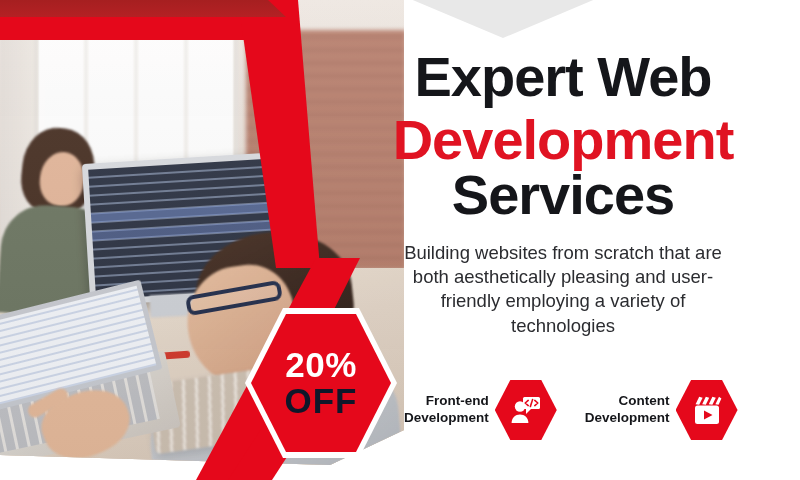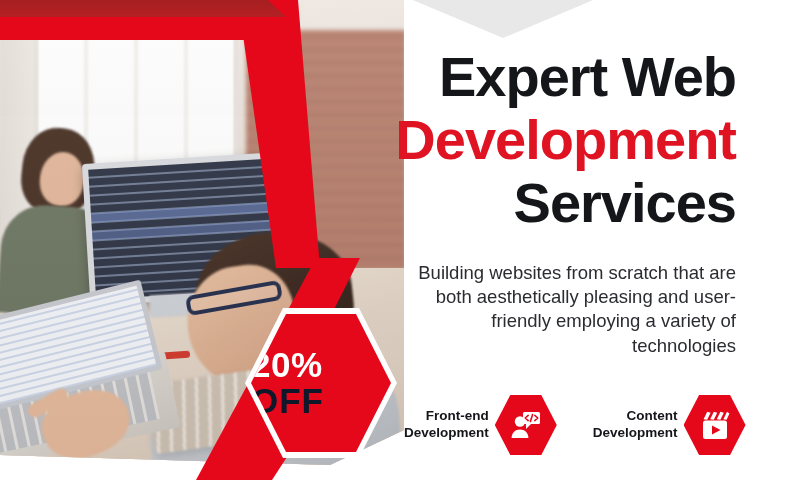--- a/index.html
+++ b/index.html
@@ -276,21 +276,21 @@
   }
 
   
   .copy {
     position: absolute;
     left: 390px;
     top: 0;
     width: 410px;
     height: 480px;
     z-index: 10;
-    text-align: right;
+    text-align: center;
     padding-right: 64px;
   }
 
   .headline {
     margin-top: 50px;
     line-height: .98;
     letter-spacing: -1px;
   }
   .headline .l1 {
     display: block;
@@ -303,25 +303,24 @@
     font-size: 56px;
     font-weight: 700;
     color: #e01322;
     margin-top: 8px;
   }
   .headline .l3 {
     display: block;
     font-size: 56px;
     font-weight: 700;
     color: #15161a;
-    margin-top: 8px;
   }
 
   .subcopy {
-    margin-top: 30px;
+    margin-top: 18px;
     font-size: 18.5px;
     line-height: 1.32;
     color: #2b2c30;
     font-weight: 400;
   }
 
   
   .offer-badge {
     position: absolute;
     left: 245px;
@@ -334,49 +333,50 @@
     position: absolute; inset: 0;
     background: #ffffff;
     clip-path: polygon(25% 0%, 75% 0%, 100% 50%, 75% 100%, 25% 100%, 0% 50%);
   }
   .offer-hex {
     position: absolute; inset: 6px;
     background: #e5081b;
     clip-path: polygon(25% 0%, 75% 0%, 100% 50%, 75% 100%, 25% 100%, 0% 50%);
     display: flex;
     flex-direction: column;
+    align-items: center;
     justify-content: center;
   }
   .offer-hex .pct {
     color: #fff; font-size: 35px; font-weight: 700; line-height: 1.02;
     letter-spacing: .5px;
   }
   .offer-hex .off {
     color: #0f172a; font-size: 35px; font-weight: 700; line-height: 1.02;
     letter-spacing: 1px;
   }
 
   
   .services {
     position: absolute;
     left: 400px;
     top: 380px;
     width: 395px;
     height: 75px;
     display: flex;
-    align-items: flex-end;
+    align-items: flex-start;
     z-index: 15;
   }
   .service {
     display: flex;
     align-items: center;
     gap: 6px;
   }
   .service.s1 { margin-left: 4px; }
-  .service.s2 { margin-left: 36px; }
+  .service.s2 { margin-left: 28px; }
 
   .service-label {
     font-size: 13.5px;
     font-weight: 700;
     color: #15161a;
     line-height: 1.25;
     text-align: right;
     white-space: nowrap;
   }
   .service-hex {

